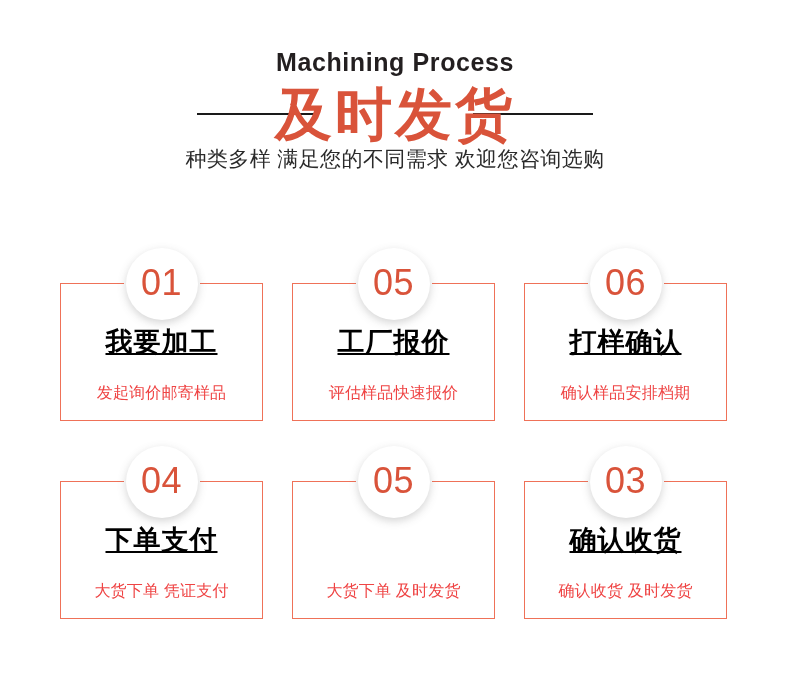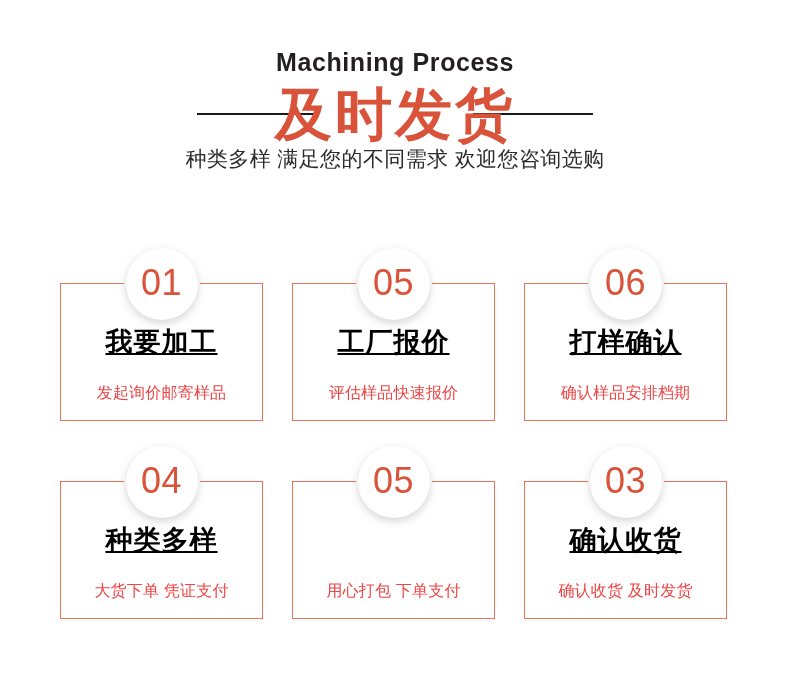--- a/index.html
+++ b/index.html
@@ -210,31 +210,31 @@
         <div class="card-title">打样确认</div>
         <div class="card-desc">确认样品安排档期</div>
       </div>
     </div>
 
     <div class="card">
       <div class="badge">
         <span class="badge-num">04</span>
       </div>
       <div class="card-body">
-        <div class="card-title">种类多样</div>
+        <div class="card-title">下单支付</div>
         <div class="card-desc">大货下单 凭证支付</div>
       </div>
     </div>
 
     <div class="card">
       <div class="badge">
         <span class="badge-num">05</span>
       </div>
       <div class="card-body">
-        <div class="card-desc">用心打包 下单支付</div>
+        <div class="card-desc">大货下单 及时发货</div>
       </div>
     </div>
 
     <div class="card">
       <div class="badge">
         <span class="badge-num">03</span>
       </div>
       <div class="card-body">
         <div class="card-title">确认收货</div>
         <div class="card-desc">确认收货 及时发货</div>

